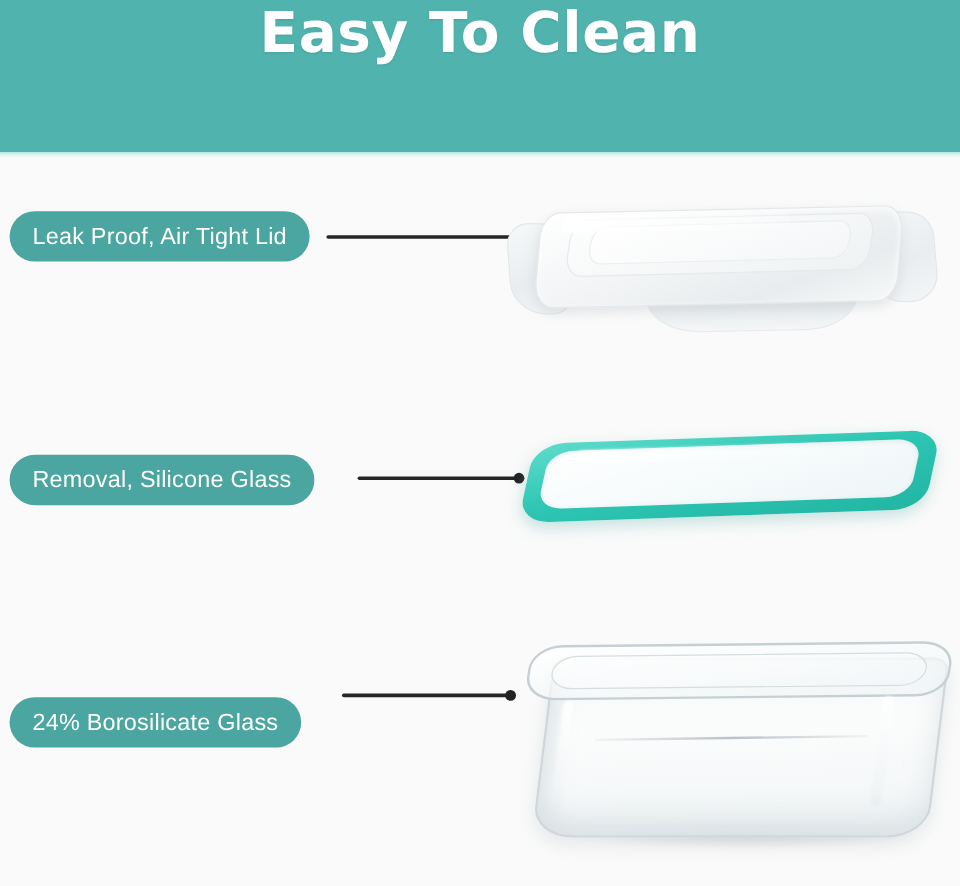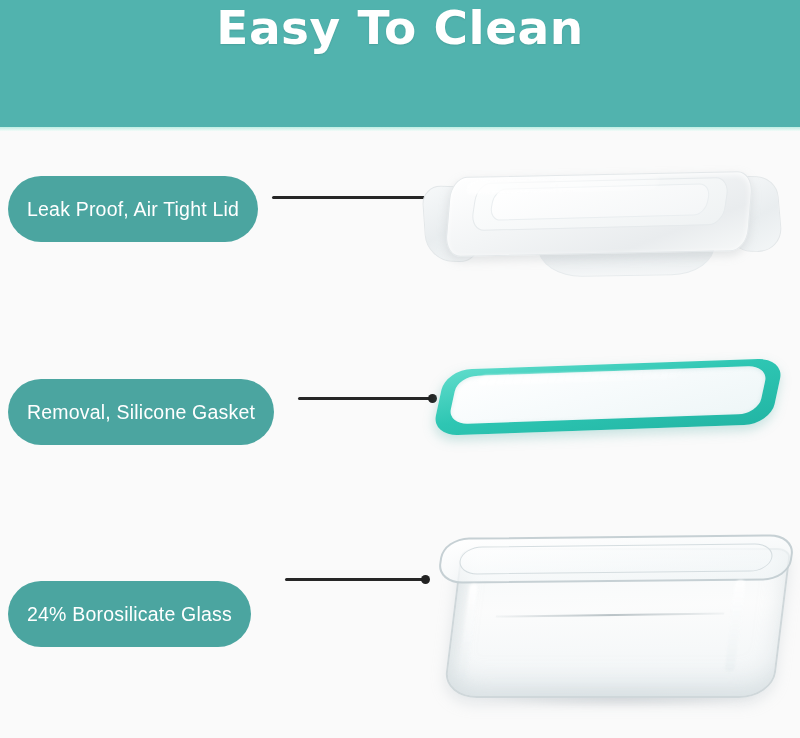--- a/index.html
+++ b/index.html
@@ -55,21 +55,21 @@
   .pill {
     position: absolute;
     left: 8px;
     background: #4ba5a0;
     color: #ffffff;
     border-radius: 999px;
     height: 42px;
     display: flex;
     align-items: center;
     justify-content: center;
-    padding: 12px 19px;
+    padding: 0 19px;
     font-size: 19.5px;
     font-weight: normal;
     letter-spacing: 0.2px;
     white-space: nowrap;
     box-shadow: 0 0 0 rgba(0,0,0,0);
   }
   .leader {
     position: absolute;
     height: 2.5px;
     background: #262626;
@@ -265,21 +265,21 @@
   <div class="lid-clip lid-clip-left"></div>
   <div class="lid-clip lid-clip-right"></div>
   <div class="lid-skirt"></div>
   <div class="lid-body"></div>
   <div class="lid-top-panel"></div>
   <div class="lid-inner-panel"></div>
   <div class="lid-sheen"></div>
 </div>
 
 <div class="callout">
-  <div class="pill" style="top:379px;">Removal, Silicone Gasket</div>
+  <div class="pill" style="top:379px;">Removal, Silicone Glass</div>
   <div class="leader" style="left:298px; top:397px; width:134px;"></div>
   <div class="leader-dot" style="left:428px; top:394px;"></div>
 </div>
 
 <div class="product gasket-wrap">
   <div class="gasket-ring"></div>
   <div class="gasket-inner"></div>
   <div class="gasket-sheen"></div>
 </div>
 

